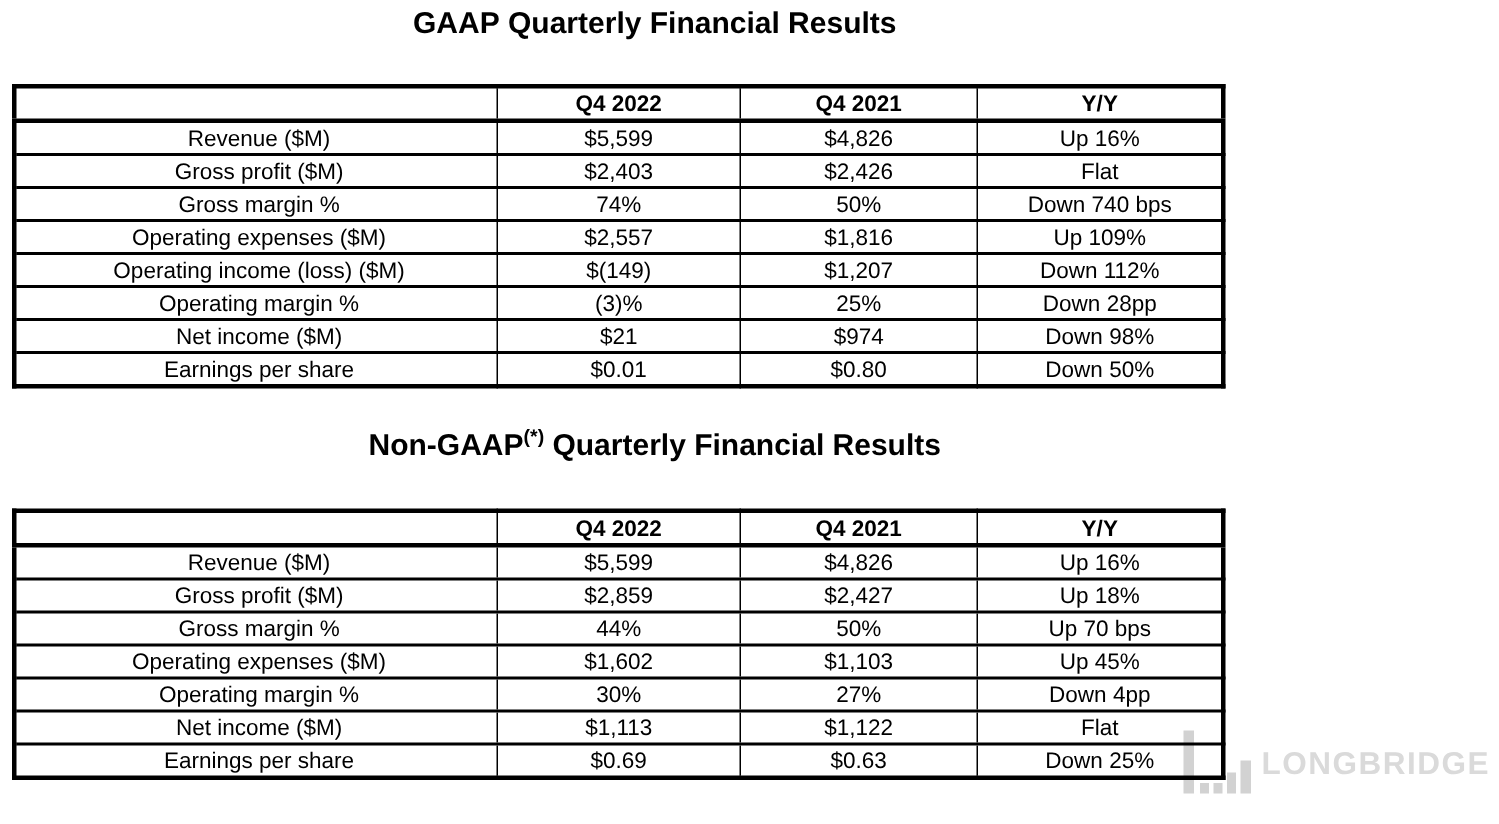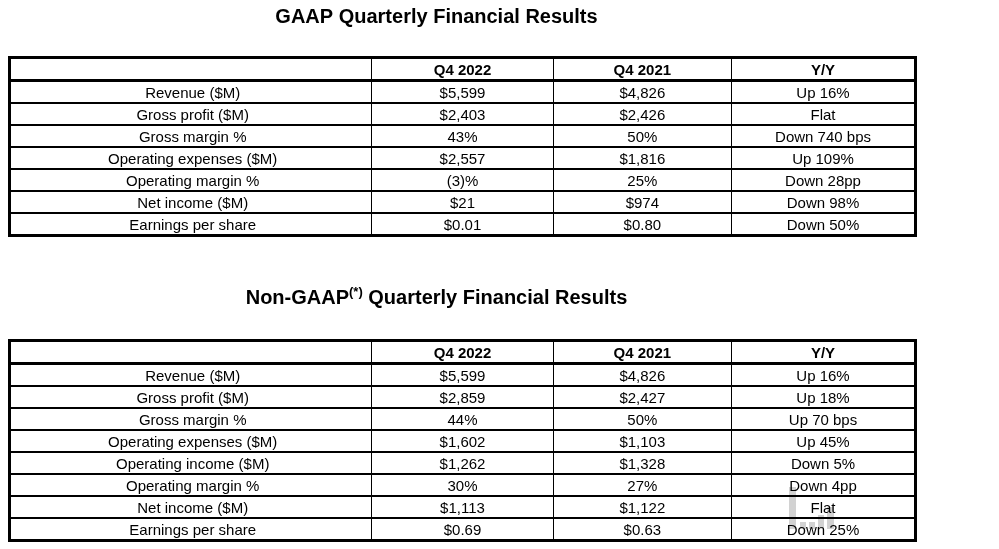--- a/index.html
+++ b/index.html
@@ -28,21 +28,21 @@
   #gaap-title { top: 5px; }
   #non-gaap-title { top: 286px; }
   .doc-title sup {
     font-size: 13px;
     vertical-align: super;
     line-height: 0;
   }
   table.fin-table {
     position: absolute;
     left: 8px;
-    width: 909px;
+    width: 809px;
     border-collapse: collapse;
     table-layout: fixed;
     background: transparent;
     z-index: 1;
   }
   #gaap-table { top: 56px; }
   #non-gaap-table { top: 339px; }
   .fin-table th, .fin-table td {
     border-top: 2px solid #000;
     border-bottom: 2px solid #000;
@@ -91,20 +91,21 @@
 <body>
 
 <div class="watermark">
   <span class="wm-icon">
     <i class="wm-bar-tall"></i>
       <i class="wm-dot-1"></i>
       <i class="wm-dot-2"></i>
       <i class="wm-bar-mid"></i>
       <i class="wm-bar-high"></i>
   </span>
+  <span class="wm-text">LONGBRIDGE</span>
 </div>
 
 <h1 class="doc-title" id="gaap-title"><span>GAAP</span><sup></sup><span> Quarterly Financial Results</span></h1>
 
 <table class="fin-table" id="gaap-table">
   <colgroup>
       <col style="width:40%">
       <col style="width:20%">
       <col style="width:19.7%">
       <col style="width:20.3%">
@@ -125,29 +126,35 @@
       <td>Up 16%</td>
     </tr>
     <tr>
       <td class="label">Gross profit ($M)</td>
       <td>$2,403</td>
       <td>$2,426</td>
       <td>Flat</td>
     </tr>
     <tr>
       <td class="label">Gross margin %</td>
-      <td>43%</td>
+      <td>74%</td>
       <td>50%</td>
       <td>Down 740 bps</td>
     </tr>
     <tr>
       <td class="label">Operating expenses ($M)</td>
       <td>$2,557</td>
       <td>$1,816</td>
       <td>Up 109%</td>
+    </tr>
+    <tr>
+      <td class="label">Operating income (loss) ($M)</td>
+      <td>$(149)</td>
+      <td>$1,207</td>
+      <td>Down 112%</td>
     </tr>
     <tr>
       <td class="label">Operating margin %</td>
       <td>(3)%</td>
       <td>25%</td>
       <td>Down 28pp</td>
     </tr>
     <tr>
       <td class="label">Net income ($M)</td>
       <td>$21</td>
@@ -199,26 +206,20 @@
       <td>50%</td>
       <td>Up 70 bps</td>
     </tr>
     <tr>
       <td class="label">Operating expenses ($M)</td>
       <td>$1,602</td>
       <td>$1,103</td>
       <td>Up 45%</td>
     </tr>
     <tr>
-      <td class="label">Operating income ($M)</td>
-      <td>$1,262</td>
-      <td>$1,328</td>
-      <td>Down 5%</td>
-    </tr>
-    <tr>
       <td class="label">Operating margin %</td>
       <td>30%</td>
       <td>27%</td>
       <td>Down 4pp</td>
     </tr>
     <tr>
       <td class="label">Net income ($M)</td>
       <td>$1,113</td>
       <td>$1,122</td>
       <td>Flat</td>

